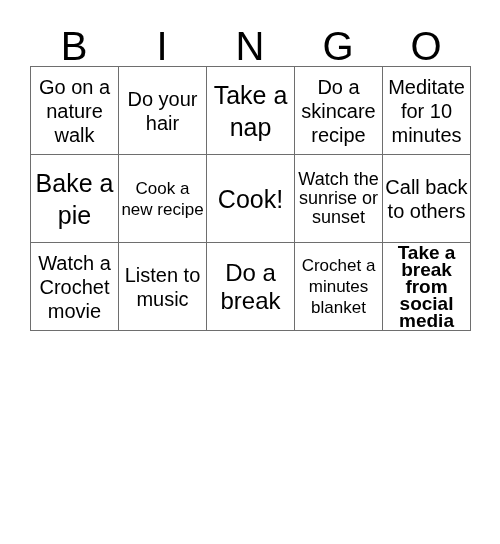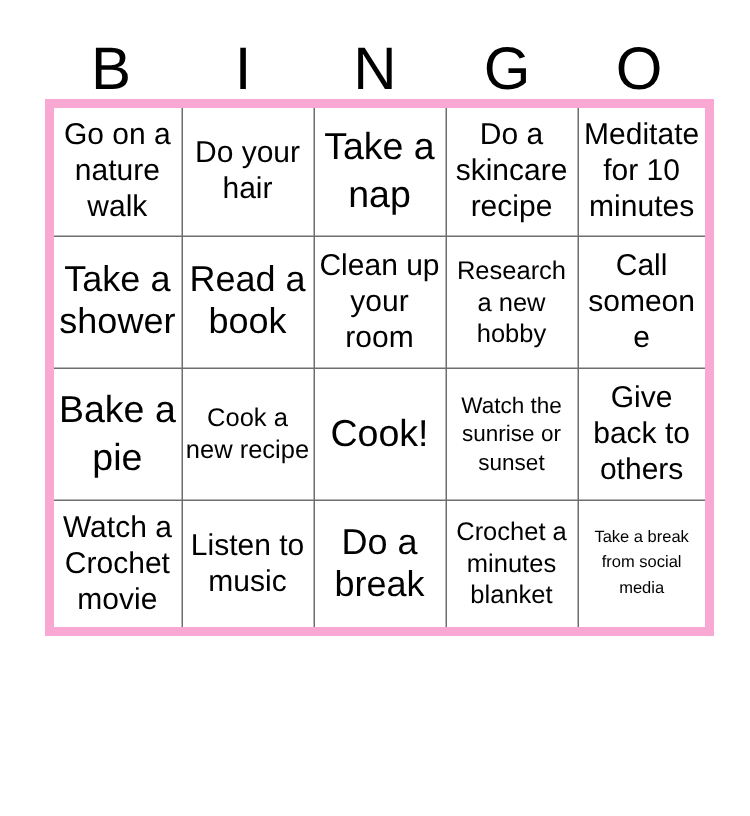--- a/index.html
+++ b/index.html
@@ -38,21 +38,21 @@
     font-weight: 400;
     letter-spacing: 0px;
     color: #000000;
   }
 
   
   .grid {
     width: 440px;
     border-collapse: collapse;
     table-layout: fixed;
-    border: 6px solid #f9a8d4;
+    border: 1px solid #f9a8d4;
   }
   .grid td {
     width: 88px;
     height: 88px;
     border: 1px solid #6e6e6e;
     text-align: center;
     vertical-align: middle;
     padding: 0 2px;
     box-sizing: border-box;
     color: #000000;
@@ -62,22 +62,22 @@
     display: block;
     width: 100%;
     word-wrap: break-word;
   }
 
   
   .fs-xl  { font-size: 25px; line-height: 32px; }
   .fs-lg  { font-size: 24px; line-height: 28px; }
   .fs-md  { font-size: 20px; line-height: 24px; }
   .fs-sm  { font-size: 17px; line-height: 21px; }
-  .fs-xs  { font-size: 15px; line-height: 19px; }
-  .fs-xxs { font-size: 11px; line-height: 17px; }
+  .fs-xs  { font-size: 18px; line-height: 19px; }
+  .fs-xxs { font-size: 19px; line-height: 17px; font-weight: bold; }
 </style>
 </head>
 <body>
 
 <div class="card">
 
   <div class="header-row">
     <div class="header-cell">B</div>
     <div class="header-cell">I</div>
     <div class="header-cell">N</div>
@@ -99,50 +99,33 @@
           </td>
         <td>
             <span class="cell-text fs-md">Do a skincare recipe</span>
           </td>
         <td>
             <span class="cell-text fs-md">Meditate for 10 minutes</span>
           </td>
       </tr>
       <tr>
         <td>
-            <span class="cell-text fs-lg">Take a shower</span>
-          </td>
-        <td>
-            <span class="cell-text fs-lg">Read a book</span>
-          </td>
-        <td>
-            <span class="cell-text fs-md">Clean up your room</span>
-          </td>
-        <td>
-            <span class="cell-text fs-sm">Research a new hobby</span>
-          </td>
-        <td>
-            <span class="cell-text fs-md">Call someone</span>
-          </td>
-      </tr>
-      <tr>
-        <td>
             <span class="cell-text fs-xl">Bake a pie</span>
           </td>
         <td>
             <span class="cell-text fs-sm">Cook a new recipe</span>
           </td>
         <td>
             <span class="cell-text fs-xl">Cook!</span>
           </td>
         <td>
             <span class="cell-text fs-xs">Watch the sunrise or sunset</span>
           </td>
         <td>
-            <span class="cell-text fs-md">Give back to others</span>
+            <span class="cell-text fs-md">Call back to others</span>
           </td>
       </tr>
       <tr>
         <td>
             <span class="cell-text fs-md">Watch a Crochet movie</span>
           </td>
         <td>
             <span class="cell-text fs-md">Listen to music</span>
           </td>
         <td>

